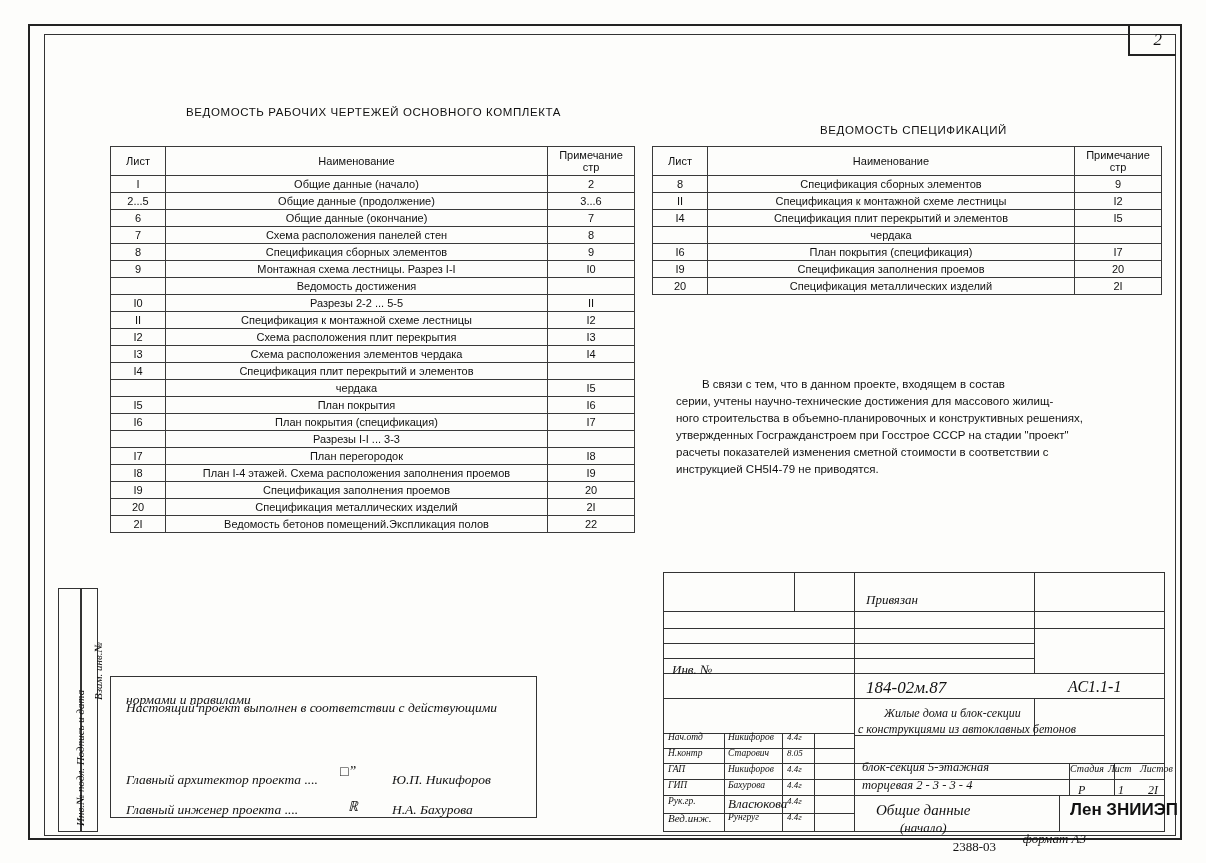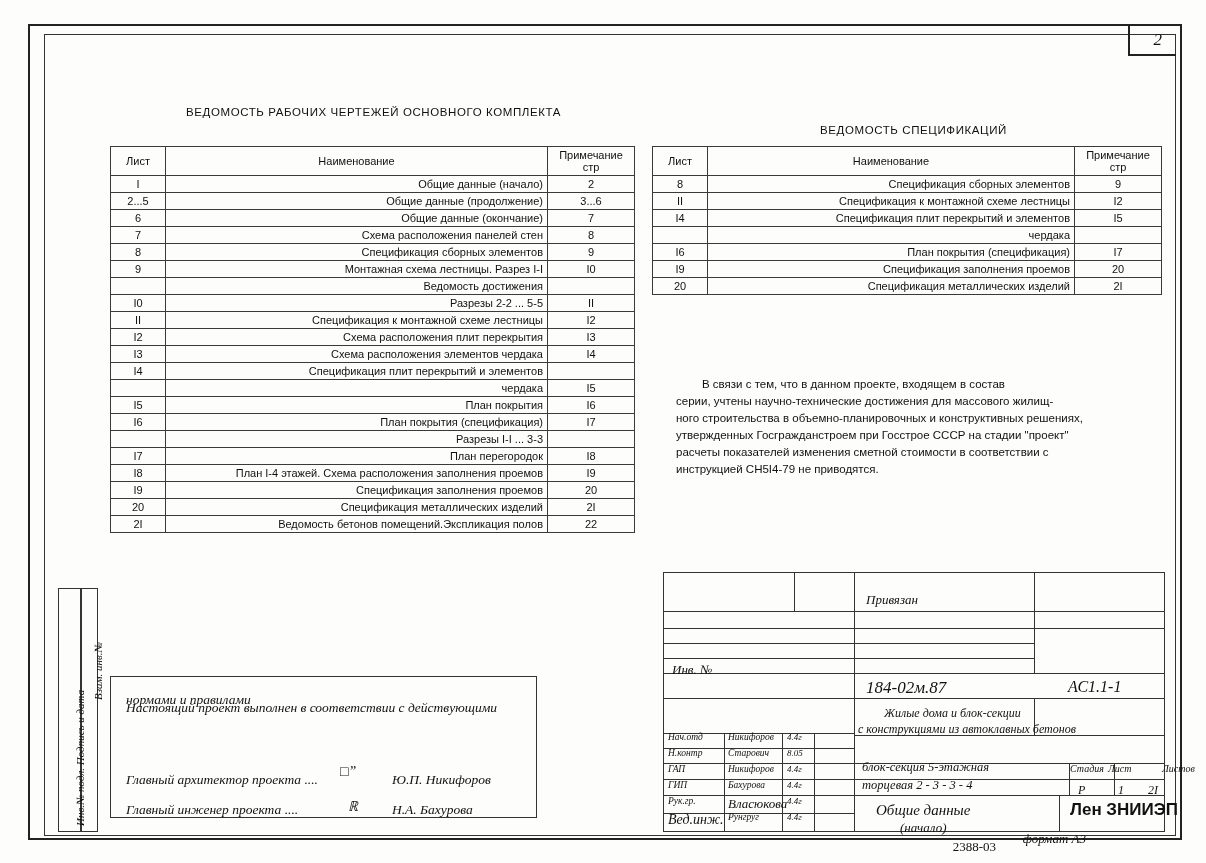--- a/index.html
+++ b/index.html
@@ -11,21 +11,21 @@
   .pagenum-box{position:absolute;right:30px;top:26px;width:46px;height:28px;border-left:2px solid #222;border-bottom:2px solid #222;}
   .pagenum{position:absolute;right:44px;top:30px;font-family:"Liberation Serif",serif;font-size:17px;font-style:italic;}
 
   .ttl{position:absolute;font-family:"Liberation Sans",sans-serif;font-size:11.5px;letter-spacing:.6px;}
 
   table.tbl{border-collapse:collapse;position:absolute;font-family:"Liberation Sans",sans-serif;font-size:11px;}
   table.tbl td,table.tbl th{border:1px solid #3a3a3a;padding:2px 4px;vertical-align:middle;}
   table.tbl th{font-weight:normal;text-align:center;font-size:11px;}
   .c-num{width:46px;text-align:center;}
   .c-note{width:78px;text-align:center;}
-  .c-name{text-align:right;padding-left:8px;}
+  .c-name{text-align:center;padding-left:8px;}
 
   .para{position:absolute;font-family:"Liberation Sans",sans-serif;font-size:11.5px;line-height:17px;text-align:justify;margin-left:8px;}
   .para .ind{display:block;text-indent:26px;}
 
   
   .notebox{position:absolute;left:110px;top:676px;width:425px;height:140px;border:1px solid #333;}
   .hand{font-family:"Liberation Serif",serif;font-style:italic;font-size:13.5px;}
   .hand-l{position:absolute;}
 
   
@@ -289,21 +289,21 @@
   <div class="tbtxt big" style="left:866px;top:678px;font-size:17px;">184-02м.87</div>
   <div class="tbtxt big" style="left:1068px;top:678px;font-size:16px;">АС1.1-1</div>
 
   <div class="tbtxt" style="left:884px;top:706px;font-size:12px;">Жилые дома и блок-секции</div>
   <div class="tbtxt" style="left:858px;top:722px;font-size:12px;">с конструкциями из автоклавных бетонов</div>
   <div class="tbtxt" style="left:862px;top:760px;font-size:12.5px;">блок-секция 5-этажная</div>
   <div class="tbtxt" style="left:862px;top:778px;font-size:12.5px;">торцевая 2 - 3 - 3 - 4</div>
 
   <div class="tbtxt" style="left:1070px;top:763px;font-size:10px;">Стадия</div>
   <div class="tbtxt" style="left:1108px;top:763px;font-size:10px;">Лист</div>
-  <div class="tbtxt" style="left:1140px;top:763px;font-size:10px;margin-left:22px;">Листов</div>
+  <div class="tbtxt" style="left:1140px;top:763px;font-size:10px;">Листов</div>
   <div class="tbtxt" style="left:1078px;top:783px;font-size:12px;">Р</div>
   <div class="tbtxt" style="left:1118px;top:783px;font-size:12px;">1</div>
   <div class="tbtxt" style="left:1148px;top:783px;font-size:12px;">2I</div>
 
   <div class="tbtxt" style="left:876px;top:802px;font-size:15px;">Общие  данные</div>
   <div class="tbtxt" style="left:900px;top:820px;font-size:13px;">(начало)</div>
   <div style="position:absolute;left:1070px;top:800px;font-family:'Liberation Sans',sans-serif;font-size:17px;font-weight:bold;">Лен ЗНИИЭП</div>
 
   <div id="roles-layer">
       <div class="tbtxt" style="left: 668px; top: 732px; font-size: 9.5px;">Нач.отд</div>
@@ -314,21 +314,21 @@
       <div class="tbtxt" style="left: 787px; top: 748px; font-size: 9px;">8.05</div>
       <div class="tbtxt" style="left: 668px; top: 764px; font-size: 9.5px;">ГАП</div>
       <div class="tbtxt" style="left: 728px; top: 764px; font-size: 9.5px;">Никифоров</div>
       <div class="tbtxt" style="left: 787px; top: 764px; font-size: 9px;">4.4г</div>
       <div class="tbtxt" style="left: 668px; top: 780px; font-size: 9.5px;">ГИП</div>
       <div class="tbtxt" style="left: 728px; top: 780px; font-size: 9.5px;">Бахурова</div>
       <div class="tbtxt" style="left: 787px; top: 780px; font-size: 9px;">4.4г</div>
       <div class="tbtxt" style="left: 668px; top: 796px; font-size: 9.5px;">Рук.гр.</div>
       <div class="tbtxt" style="left: 728px; top: 796px; font-size: 13px;">Власюкова</div>
       <div class="tbtxt" style="left: 787px; top: 796px; font-size: 9px;">4.4г</div>
-      <div class="tbtxt" style="left: 668px; top: 812px; font-size: 14px;">Вед.инж.</div>
+      <div class="tbtxt" style="left: 668px; top: 812px; font-size: 11px;">Вед.инж.</div>
       <div class="tbtxt" style="left: 728px; top: 812px; font-size: 9.5px;">Рунгруг</div>
       <div class="tbtxt" style="left: 787px; top: 812px; font-size: 9px;">4.4г</div>
     </div>
 
   <div class="footer-right">формат А3</div>
   <div class="footer-num">2388-03</div>
 
 </div>
 
 </body></html>

